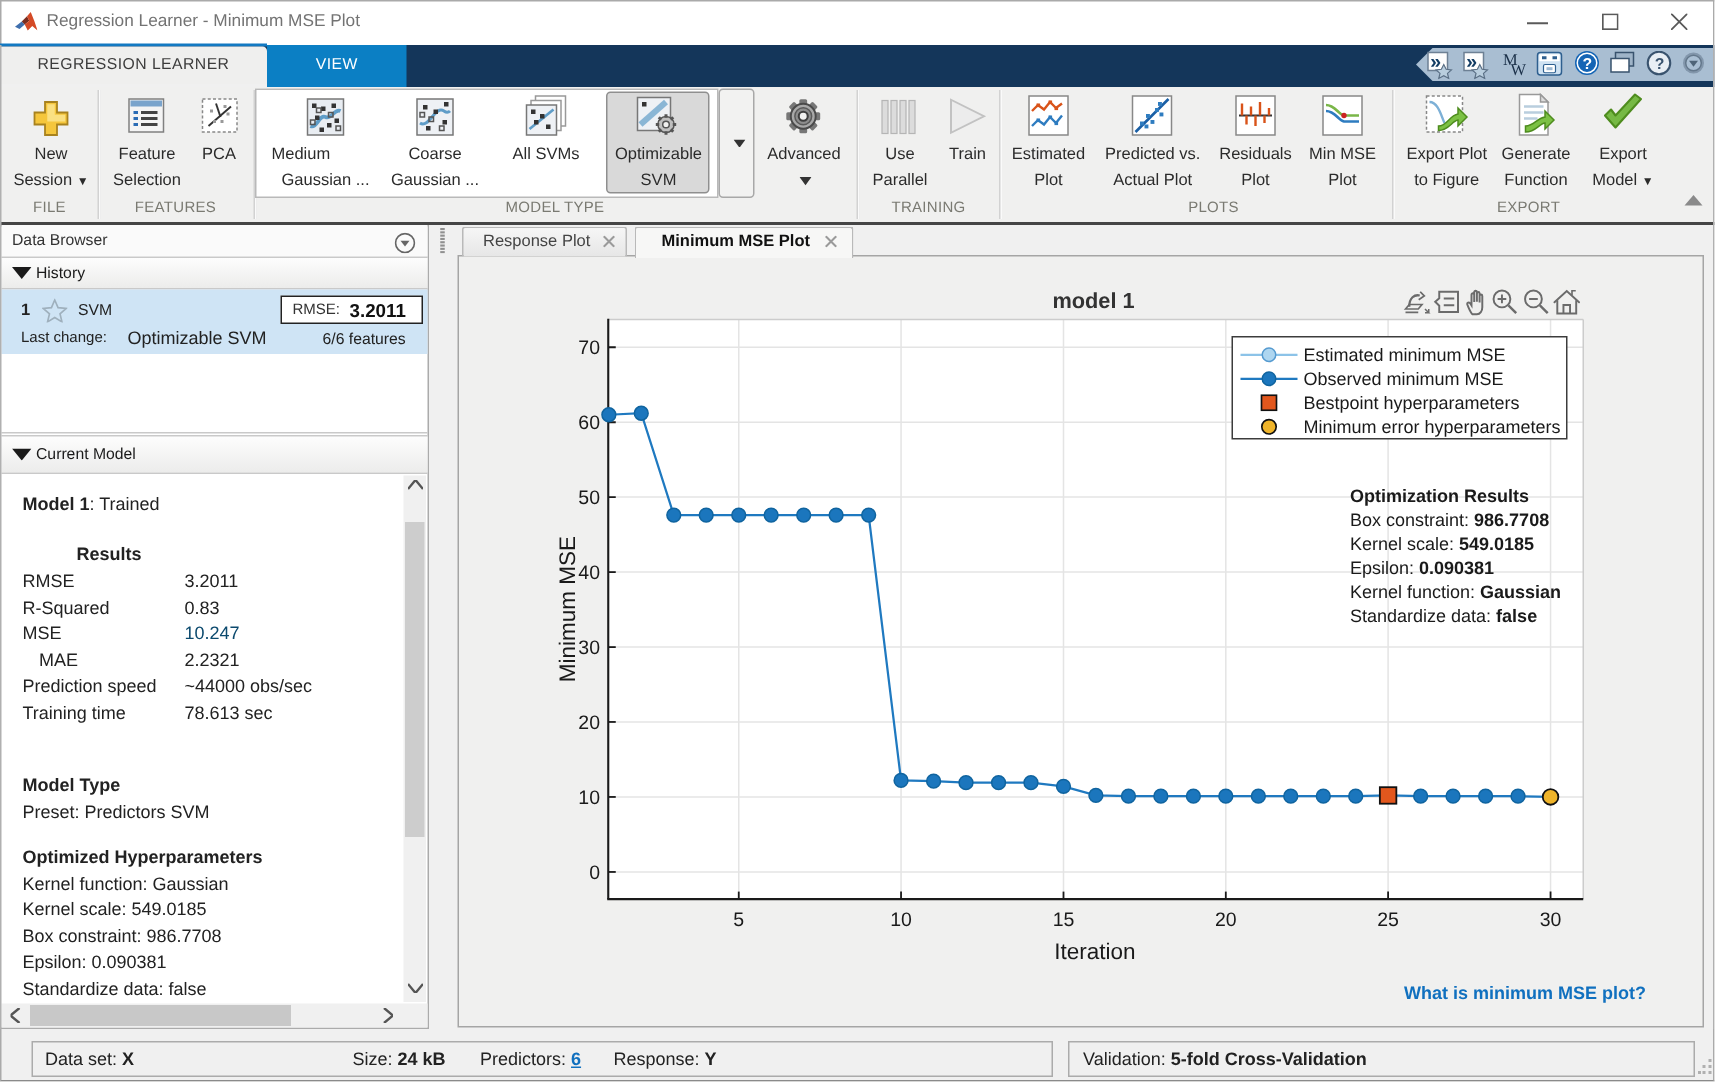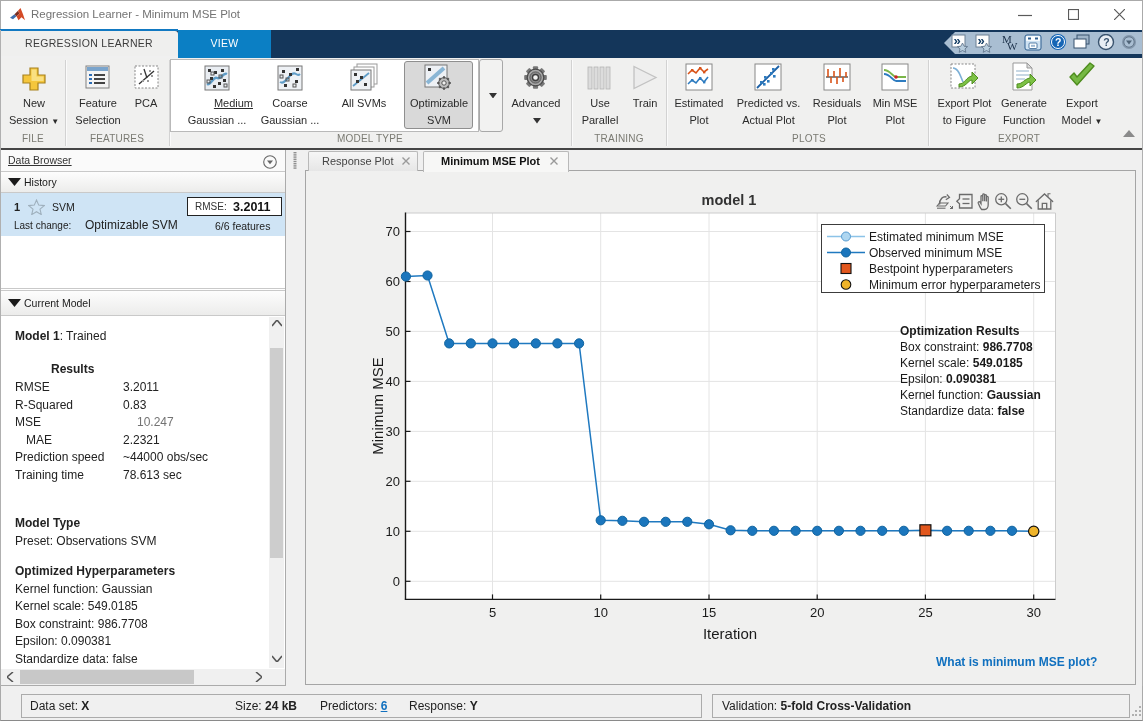--- a/index.html
+++ b/index.html
@@ -120,21 +120,21 @@
 <div class="tx" style="left:125px;top:97px;width:42px;text-align:center;font-size:11px;color:#2b2b2b;">PCA</div>
 
 
 
 <div class="a" style="left:170px;top:59px;width:309px;height:73px;background:#ffffff;border:1px solid #b9b9b9;box-sizing:border-box;"></div>
 <div class="a" style="left:479px;top:59px;width:24px;height:73px;background:#f2f2f1;border:1px solid #a8a8a8;border-radius:3px;box-sizing:border-box;"></div>
 <svg class="a" style="left:489px;top:92.5px;" width="8" height="5.5">
     <path d="M0,0 L8,0 L4,5.5 z" fill="#333"></path>
   </svg>
 <div class="a" style="left:404px;top:61px;width:69px;height:68px;background:#d9d9d9;border:1px solid #8f8f8f;border-radius:3px;box-sizing:border-box;"></div>
-<div class="tx" style="left:181px;top:97px;width:72px;text-align:right;font-size:11px;color:#2b2b2b;text-decoration:underline;">Medium</div>
+<div class="tx" style="left:181px;top:97px;width:72px;text-align:left;font-size:11px;color:#2b2b2b;">Medium</div>
 <div class="tx" style="left:181px;top:113.5px;width:72px;text-align:center;font-size:11px;color:#2b2b2b;">Gaussian ...</div>
 <div class="tx" style="left:254px;top:97px;width:72px;text-align:center;font-size:11px;color:#2b2b2b;">Coarse</div>
 <div class="tx" style="left:254px;top:113.5px;width:72px;text-align:center;font-size:11px;color:#2b2b2b;">Gaussian ...</div>
 <div class="tx" style="left:328px;top:97px;width:72px;text-align:center;font-size:11px;color:#2b2b2b;">All SVMs</div>
 <div class="tx" style="left:403px;top:97px;width:72px;text-align:center;font-size:11px;color:#2b2b2b;">Optimizable</div>
 <div class="tx" style="left:403px;top:113.5px;width:72px;text-align:center;font-size:11px;color:#2b2b2b;">SVM</div>
 
 
 <div class="tx" style="left:500px;top:97px;width:72px;text-align:center;font-size:11px;color:#2b2b2b;">Advanced</div>
 <svg class="a" style="left:532.5px;top:118px;" width="8" height="5.5">
@@ -357,21 +357,21 @@
       </g>
     <path d="M6,21 C12,21 13,16 19,15 L19,11 L25,17 L19,23 L19,19 C15,19.5 13,25 6,25 z" fill="#7cc144" stroke="#4e8c1e" stroke-width="1"></path>
   </g>
 
   <path d="M1070,21 L1077,29 L1094,10 L1090,7 L1077,21 L1074,17 z" fill="#76b944" stroke="#4e8c1e" stroke-width="1.4" stroke-linejoin="round"></path>
 </svg>
 
 
 <div class="a" style="left:0px;top:150px;width:286px;height:536px;background:#ffffff;border:1px solid #ababab;border-left:none;box-sizing:border-box;"></div>
 <div class="a" style="left:1px;top:150px;width:284px;height:21px;background:#fafafa;"></div>
-<div class="tx" style="left:8px;top:154px;font-size:10.5px;color:#333;text-decoration:underline;">Data Browser</div>
+<div class="tx" style="left:8px;top:154px;font-size:10.5px;color:#333;">Data Browser</div>
 <svg class="a" style="left:263px;top:155px;" width="14" height="14">
     <circle cx="7" cy="7" r="6.3" fill="none" stroke="#666" stroke-width="1.1"></circle>
     <path d="M4,5.5 L10,5.5 L7,9.3 z" fill="#666"></path>
   </svg>
 
 <div class="a" style="left:1px;top:171px;width:284px;height:22px;background:linear-gradient(#fdfdfd,#ececeb);border-top:1px solid #c9c9c9;border-bottom:1px solid #c9c9c9;box-sizing:border-box;"></div>
 <svg class="a" style="left:8px;top:178px;" width="13" height="8">
     <path d="M0,0 L13,0 L6.5,8 z" fill="#1a1a1a"></path>
   </svg>
 <div class="tx" style="left:24px;top:176px;font-size:10.5px;color:#1a1a1a;">History</div>
@@ -394,26 +394,26 @@
 <svg class="a" style="left:8px;top:299px;" width="13" height="8">
     <path d="M0,0 L13,0 L6.5,8 z" fill="#1a1a1a"></path>
   </svg>
 <div class="tx" style="left:24px;top:297px;font-size:10.5px;color:#1a1a1a;">Current Model</div>
 
 <div id="cmtext"></div>
 <div class="tx" style="left:15px;top:329px;font-size:12px;color:#222;"><b>Model 1</b>: Trained</div>
 <div class="tx" style="left:15px;top:362px;font-size:12px;font-weight:bold;color:#222;padding-left:36px;">Results</div>
 <div class="tx" style="left:15px;top:380px;font-size:12px;color:#222;">RMSE</div><div class="tx" style="left:123px;top:380px;font-size:12px;color:#222;">3.2011</div>
 <div class="tx" style="left:15px;top:397.5px;font-size:12px;color:#222;">R-Squared</div><div class="tx" style="left:123px;top:397.5px;font-size:12px;color:#222;">0.83</div>
-<div class="tx" style="left:15px;top:415px;font-size:12px;color:#222;">MSE</div><div class="tx" style="left:123px;top:415px;font-size:12px;color:#737373;margin-left:14px;">10.247</div>
+<div class="tx" style="left:15px;top:415px;font-size:12px;color:#222;">MSE</div><div class="tx" style="left:123px;top:415px;font-size:12px;color:#0c4a6e;">10.247</div>
 <div class="tx" style="left:26px;top:432.5px;font-size:12px;color:#222;">MAE</div><div class="tx" style="left:123px;top:432.5px;font-size:12px;color:#222;">2.2321</div>
 <div class="tx" style="left:15px;top:450px;font-size:12px;color:#222;">Prediction speed</div><div class="tx" style="left:123px;top:450px;font-size:12px;color:#222;">~44000 obs/sec</div>
 <div class="tx" style="left:15px;top:467.5px;font-size:12px;color:#222;">Training time</div><div class="tx" style="left:123px;top:467.5px;font-size:12px;color:#222;">78.613 sec</div>
 <div class="tx" style="left:15px;top:516px;font-size:12px;font-weight:bold;color:#222;">Model Type</div>
-<div class="tx" style="left:15px;top:533.5px;font-size:12px;color:#222;">Preset: Observations SVM</div>
+<div class="tx" style="left:15px;top:533.5px;font-size:12px;color:#222;">Preset: Predictors SVM</div>
 <div class="tx" style="left:15px;top:564px;font-size:12px;font-weight:bold;color:#222;">Optimized Hyperparameters</div>
 <div class="tx" style="left:15px;top:581.5px;font-size:12px;color:#222;">Kernel function: Gaussian</div>
 <div class="tx" style="left:15px;top:599px;font-size:12px;color:#222;">Kernel scale: 549.0185</div>
 <div class="tx" style="left:15px;top:616.5px;font-size:12px;color:#222;">Box constraint: 986.7708</div>
 <div class="tx" style="left:15px;top:634px;font-size:12px;color:#222;">Epsilon: 0.090381</div>
 <div class="tx" style="left:15px;top:651.5px;font-size:12px;color:#222;">Standardize data: false</div>
 
 <div class="a" style="left:269px;top:317px;width:15px;height:351px;background:#f0f0f0;"></div>
 <svg class="a" style="left:272px;top:320px;" width="10" height="7">
     <path d="M0,6 L5,0 L10,6" fill="none" stroke="#555" stroke-width="1.6"></path>

